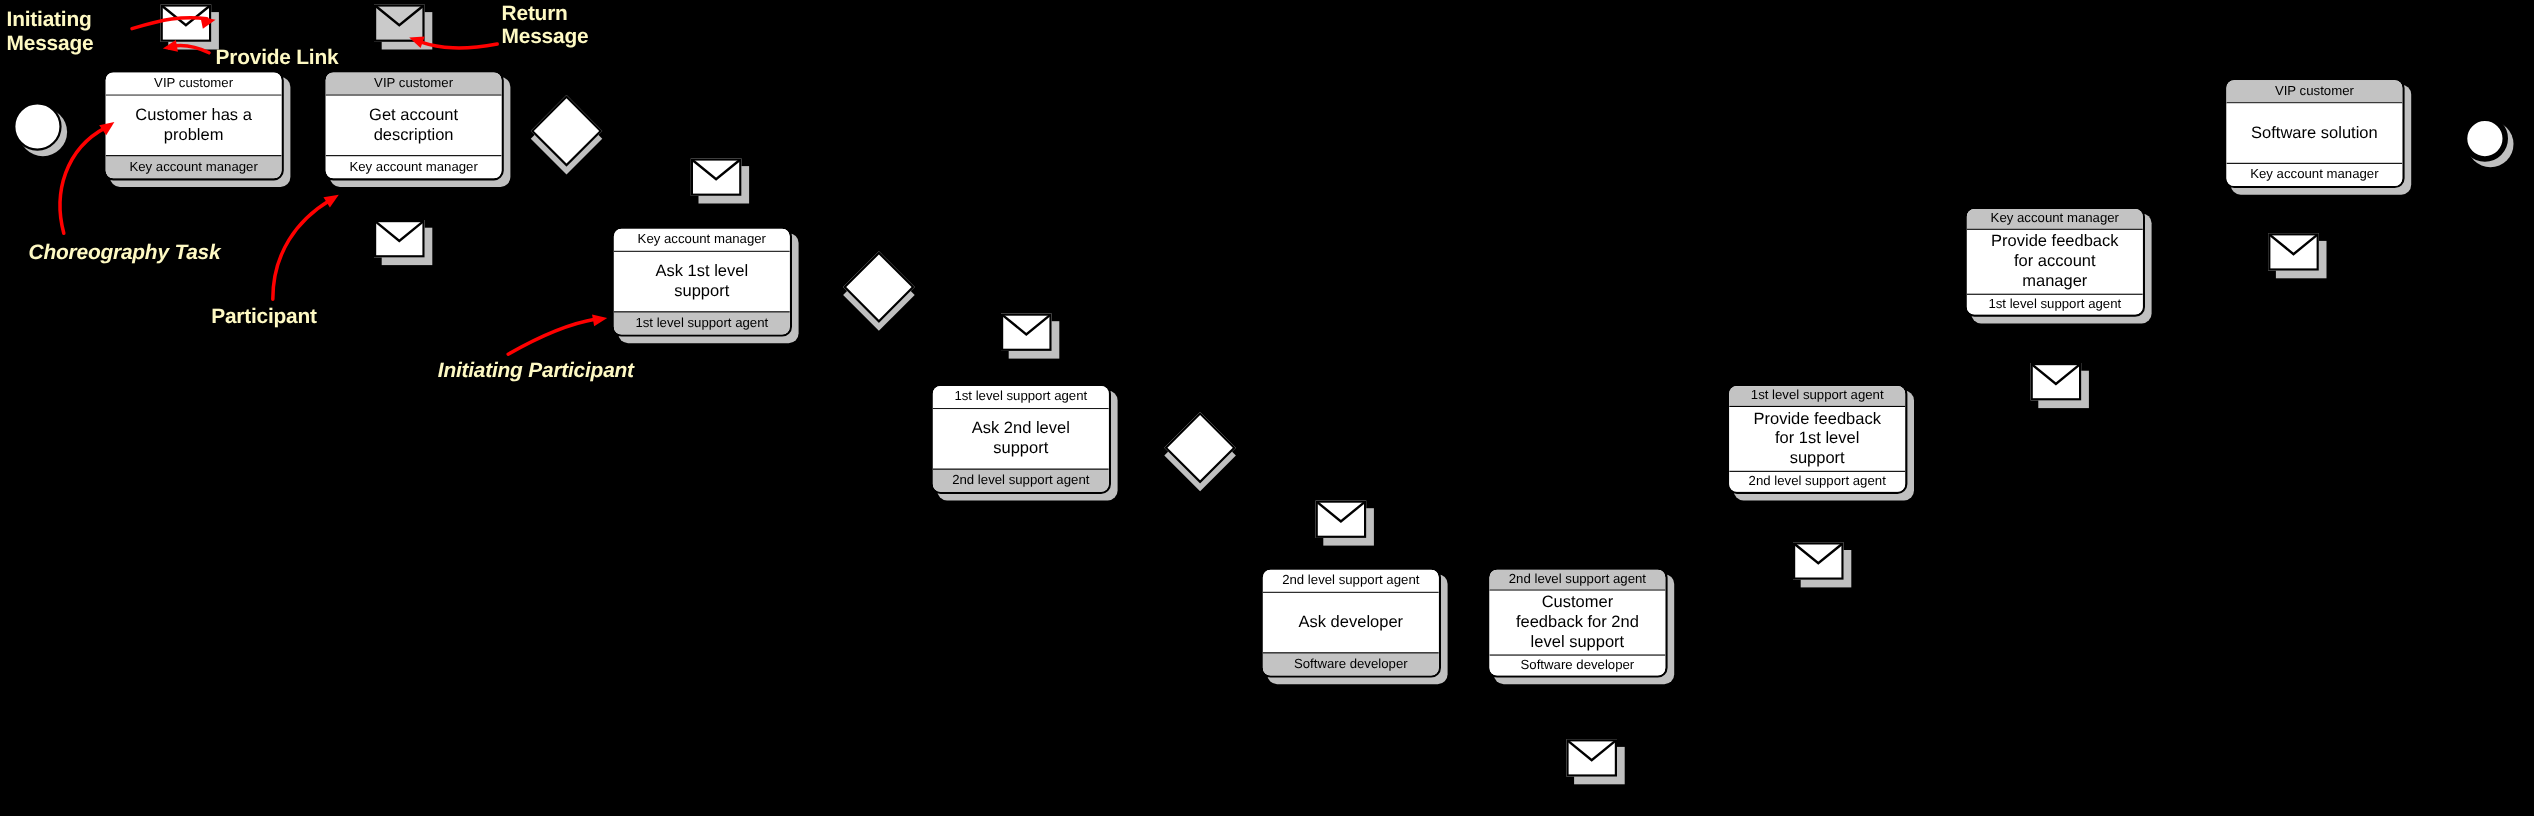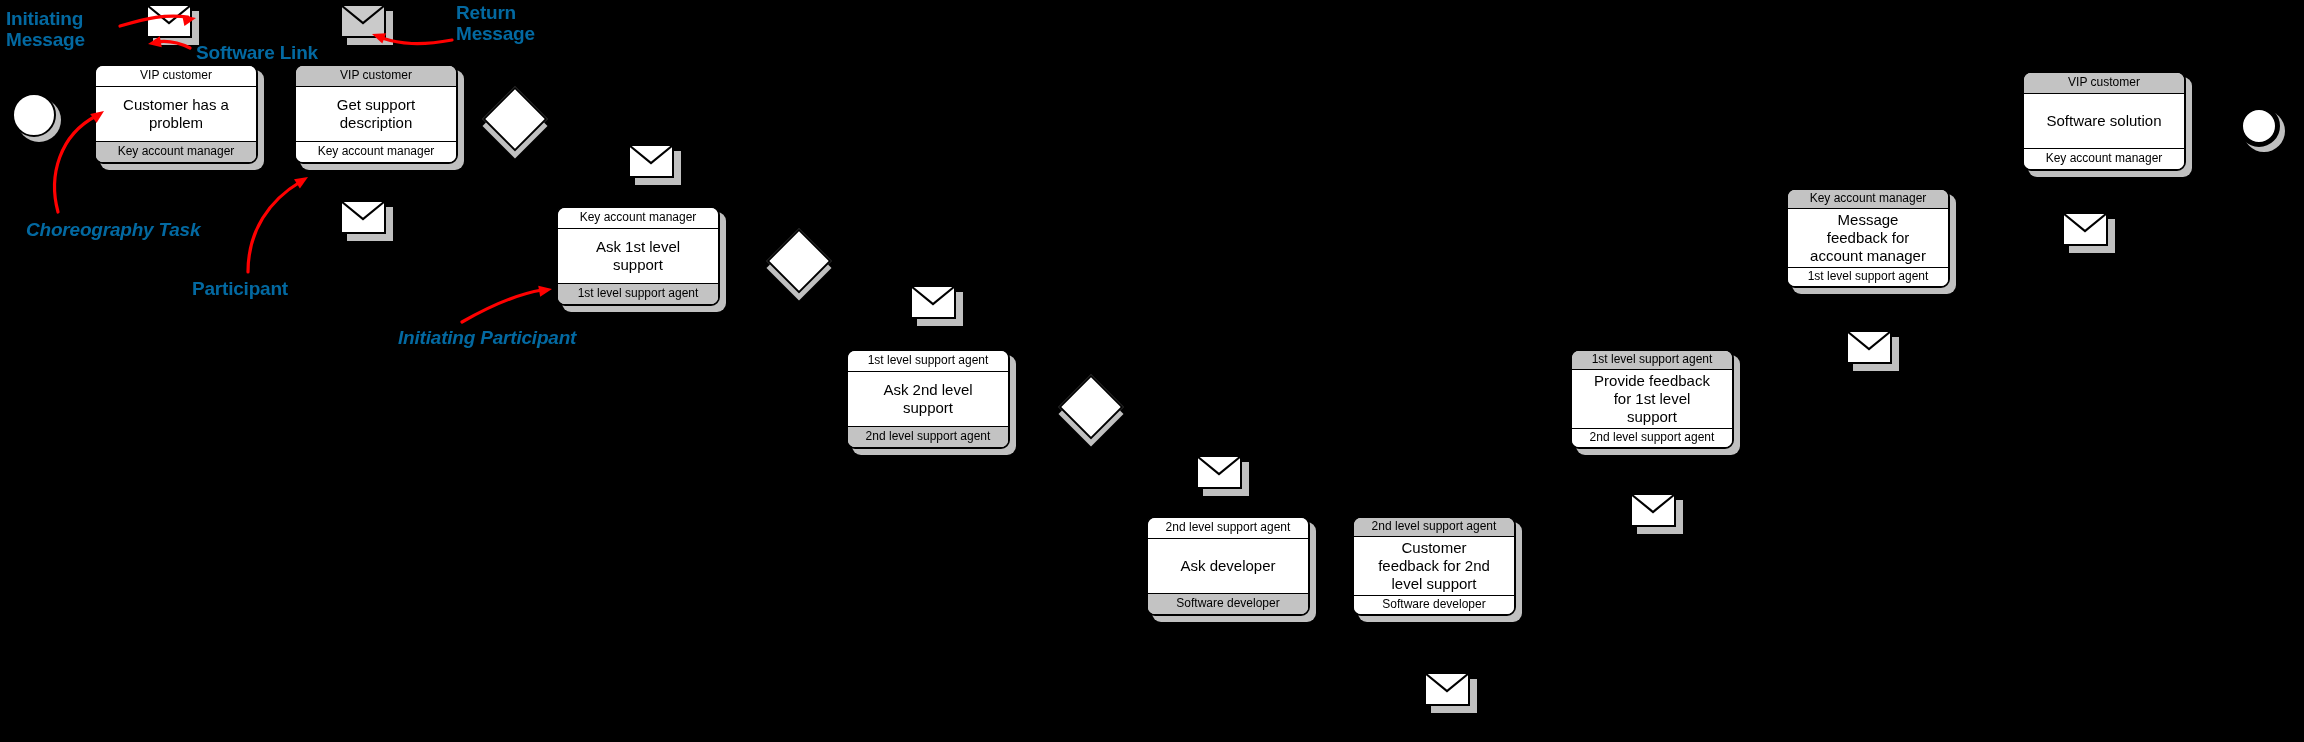--- a/index.html
+++ b/index.html
@@ -79,21 +79,21 @@
   .envelope.shaded .env{background:#cacaca;}
   .envelope .flap{
     position:absolute;left:0;top:0;width:100%;height:100%;
     overflow:hidden;
   }
   .envelope svg{display:block;width:100%;height:100%;}
 
   
   .anno{
     position:absolute;
-    color:#0369a1;
+    color:#fef9c3;
     font-weight:bold;
     font-size:19px;
     line-height:1.12;
     white-space:pre-line;
     letter-spacing:-0.2px;
   }
   .arrow{position:absolute;}
   .arrow svg{display:block;overflow:visible;}
 </style>
 </head>
@@ -195,21 +195,21 @@
     <div class="gateway" style="left: 1068px; top: 384px; width: 46px; height: 46px;"></div>
     <div class="event start" style="left: 12px; top: 93px; width: 44px; height: 44px;"></div>
     <div class="event end" style="left: 2238px; top: 105px; width: 42px; height: 42px;"></div>
     <div class="choreo" style="left: 94px; top: 64px; width: 164px; height: 100px;">
       <div class="band top" style="height: 21px;">VIP customer</div>
       <div class="body-band">Customer has a problem</div>
       <div class="band bottom shaded" style="height: 21px;">Key account manager</div>
     </div>
     <div class="choreo" style="left: 294px; top: 64px; width: 164px; height: 100px;">
       <div class="band top shaded" style="height: 21px;">VIP customer</div>
-      <div class="body-band">Get support description</div>
+      <div class="body-band">Get account description</div>
       <div class="band bottom" style="height: 21px;">Key account manager</div>
     </div>
     <div class="choreo" style="left: 556px; top: 206px; width: 164px; height: 100px;">
       <div class="band top" style="height: 21px;">Key account manager</div>
       <div class="body-band">Ask 1st level support</div>
       <div class="band bottom shaded" style="height: 21px;">1st level support agent</div>
     </div>
     <div class="choreo" style="left: 846px; top: 349px; width: 164px; height: 100px;">
       <div class="band top" style="height: 21px;">1st level support agent</div>
       <div class="body-band">Ask 2nd level support</div>
@@ -225,31 +225,31 @@
       <div class="body-band">Customer feedback for 2nd level support</div>
       <div class="band bottom" style="height: 21px;">Software developer</div>
     </div>
     <div class="choreo" style="left: 1570px; top: 349px; width: 164px; height: 100px;">
       <div class="band top shaded" style="height: 21px;">1st level support agent</div>
       <div class="body-band">Provide feedback for 1st level support</div>
       <div class="band bottom" style="height: 21px;">2nd level support agent</div>
     </div>
     <div class="choreo" style="left: 1786px; top: 188px; width: 164px; height: 100px;">
       <div class="band top shaded" style="height: 21px;">Key account manager</div>
-      <div class="body-band">Message feedback for account manager</div>
+      <div class="body-band">Provide feedback for account manager</div>
       <div class="band bottom" style="height: 21px;">1st level support agent</div>
     </div>
     <div class="choreo" style="left: 2022px; top: 71px; width: 164px; height: 100px;">
       <div class="band top shaded" style="height: 21px;">VIP customer</div>
       <div class="body-band">Software solution</div>
       <div class="band bottom" style="height: 21px;">Key account manager</div>
     </div>
     <div class="anno" style="left: 6px; top: 8px;">Initiating
 Message</div>
-    <div class="anno" style="left: 196px; top: 42px;">Software Link</div>
+    <div class="anno" style="left: 196px; top: 42px;">Provide Link</div>
     <div class="anno" style="left: 456px; top: 2px;">Return
 Message</div>
     <div class="anno" style="left: 26px; top: 219px; font-style: italic;">Choreography Task</div>
     <div class="anno" style="left: 192px; top: 278px;">Participant</div>
     <div class="anno" style="left: 398px; top: 327px; font-style: italic;">Initiating Participant</div>
     <div class="arrow" style="left: 0px; top: 0px; width: 2304px; height: 742px; pointer-events: none;">
       <svg width="2304" height="742">
         <path d="M120 26 C 148 18, 165 14, 188 17" fill="none" stroke="#ff0000" stroke-width="3.2" stroke-linecap="round"></path>
         <polygon points="0,0 -13,-5.5 -13,5.5" fill="#ff0000" transform="translate(196,18) rotate(-12)"></polygon>
       </svg>

